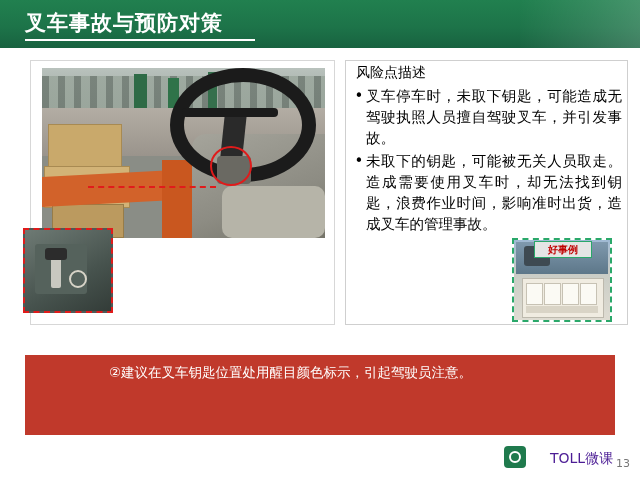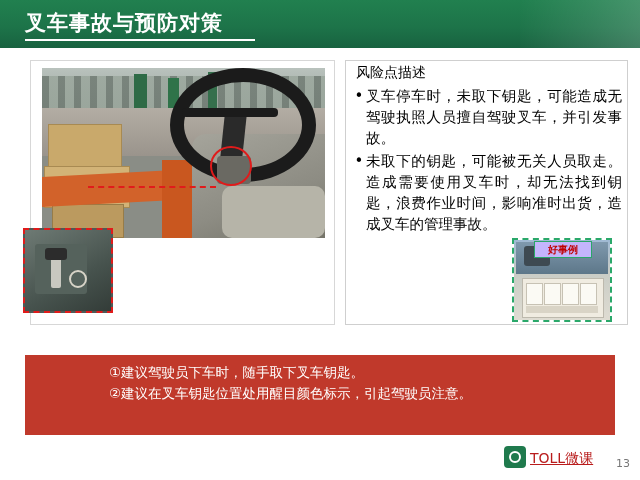--- a/index.html
+++ b/index.html
@@ -108,21 +108,21 @@
     border:2px dashed #2aa86a;box-sizing:border-box;background:#ffffff;overflow:hidden;
   }
   .gf-photo{position:absolute;left:0;top:0;width:96px;height:80px;background:linear-gradient(180deg,#9fb9d4 0%,#c9ccc5 40%,#dfdcd2 100%);}
   .gf-forklift{position:absolute;left:2px;top:2px;width:92px;height:32px;background:linear-gradient(180deg,#7f99ae 0%,#5d7789 100%);}
   .gf-seat{position:absolute;left:10px;top:6px;width:26px;height:20px;background:#3e4a52;border-radius:3px;}
   .gf-board{position:absolute;left:8px;top:38px;width:80px;height:38px;background:#f0ece1;border:1px solid #bdb9ad;}
   .gf-row{position:absolute;left:12px;width:72px;height:7px;background:#d9d4c6;}
   .gf-cell{position:absolute;width:15px;height:20px;background:#fbfaf4;border:1px solid #c7c2b4;}
   .good-label{
     position:absolute;left:534px;top:241px;width:56px;height:15px;
-    background:#c4b5fd;border:1px solid #2aa86a;
+    background:#e5e5e5;border:1px solid #2aa86a;
     font-size:10px;color:#c00000;font-weight:bold;text-align:center;line-height:15px;
   }
 
   
   .sug-outer{
     position:absolute;left:25px;top:355px;width:590px;height:80px;
     border:1px solid #c0392b;box-sizing:border-box;background:#c0392b;
   }
   .sug-label{
     position:absolute;left:25px;top:355px;width:78px;height:80px;
@@ -139,22 +139,22 @@
   
   .footer-logo{
     position:absolute;left:504px;top:446px;width:22px;height:22px;
     background:#1f7a4d;border-radius:4px;
   }
   .footer-logo-inner{
     position:absolute;left:509px;top:451px;width:12px;height:12px;
     border:2px solid #ffffff;border-radius:50%;box-sizing:border-box;
   }
   .footer-text{
-    position:absolute;left:530px;top:450px;
-    font-size:14px;color:#b91c1c;text-decoration:underline;
+    position:absolute;left:550px;top:450px;
+    font-size:14px;color:#4c1d95;
   }
   .page-num{
     position:absolute;left:616px;top:457px;
     font-size:11px;color:#777;
   }
 </style>
 </head>
 <body>
 
 <div class="slide">
@@ -219,21 +219,20 @@
       <div class="gf-cell" style="left:21px;top:4px;"></div>
       <div class="gf-cell" style="left:39px;top:4px;"></div>
       <div class="gf-cell" style="left:57px;top:4px;"></div>
       <div class="gf-row" style="left:3px;top:27px;width:72px;"></div>
     </div>
   </div>
   <div class="good-label">好事例</div>
 
   <div class="sug-outer"></div>
   <div class="sug-body">
-    <div>①建议驾驶员下车时，随手取下叉车钥匙。</div>
     <div>②建议在叉车钥匙位置处用醒目颜色标示，引起驾驶员注意。</div>
   </div>
 
   <div class="footer-logo"></div>
   <div class="footer-logo-inner"></div>
   <div class="footer-text">TOLL微课</div>
   <div class="page-num">13</div>
 
 </div>
 

